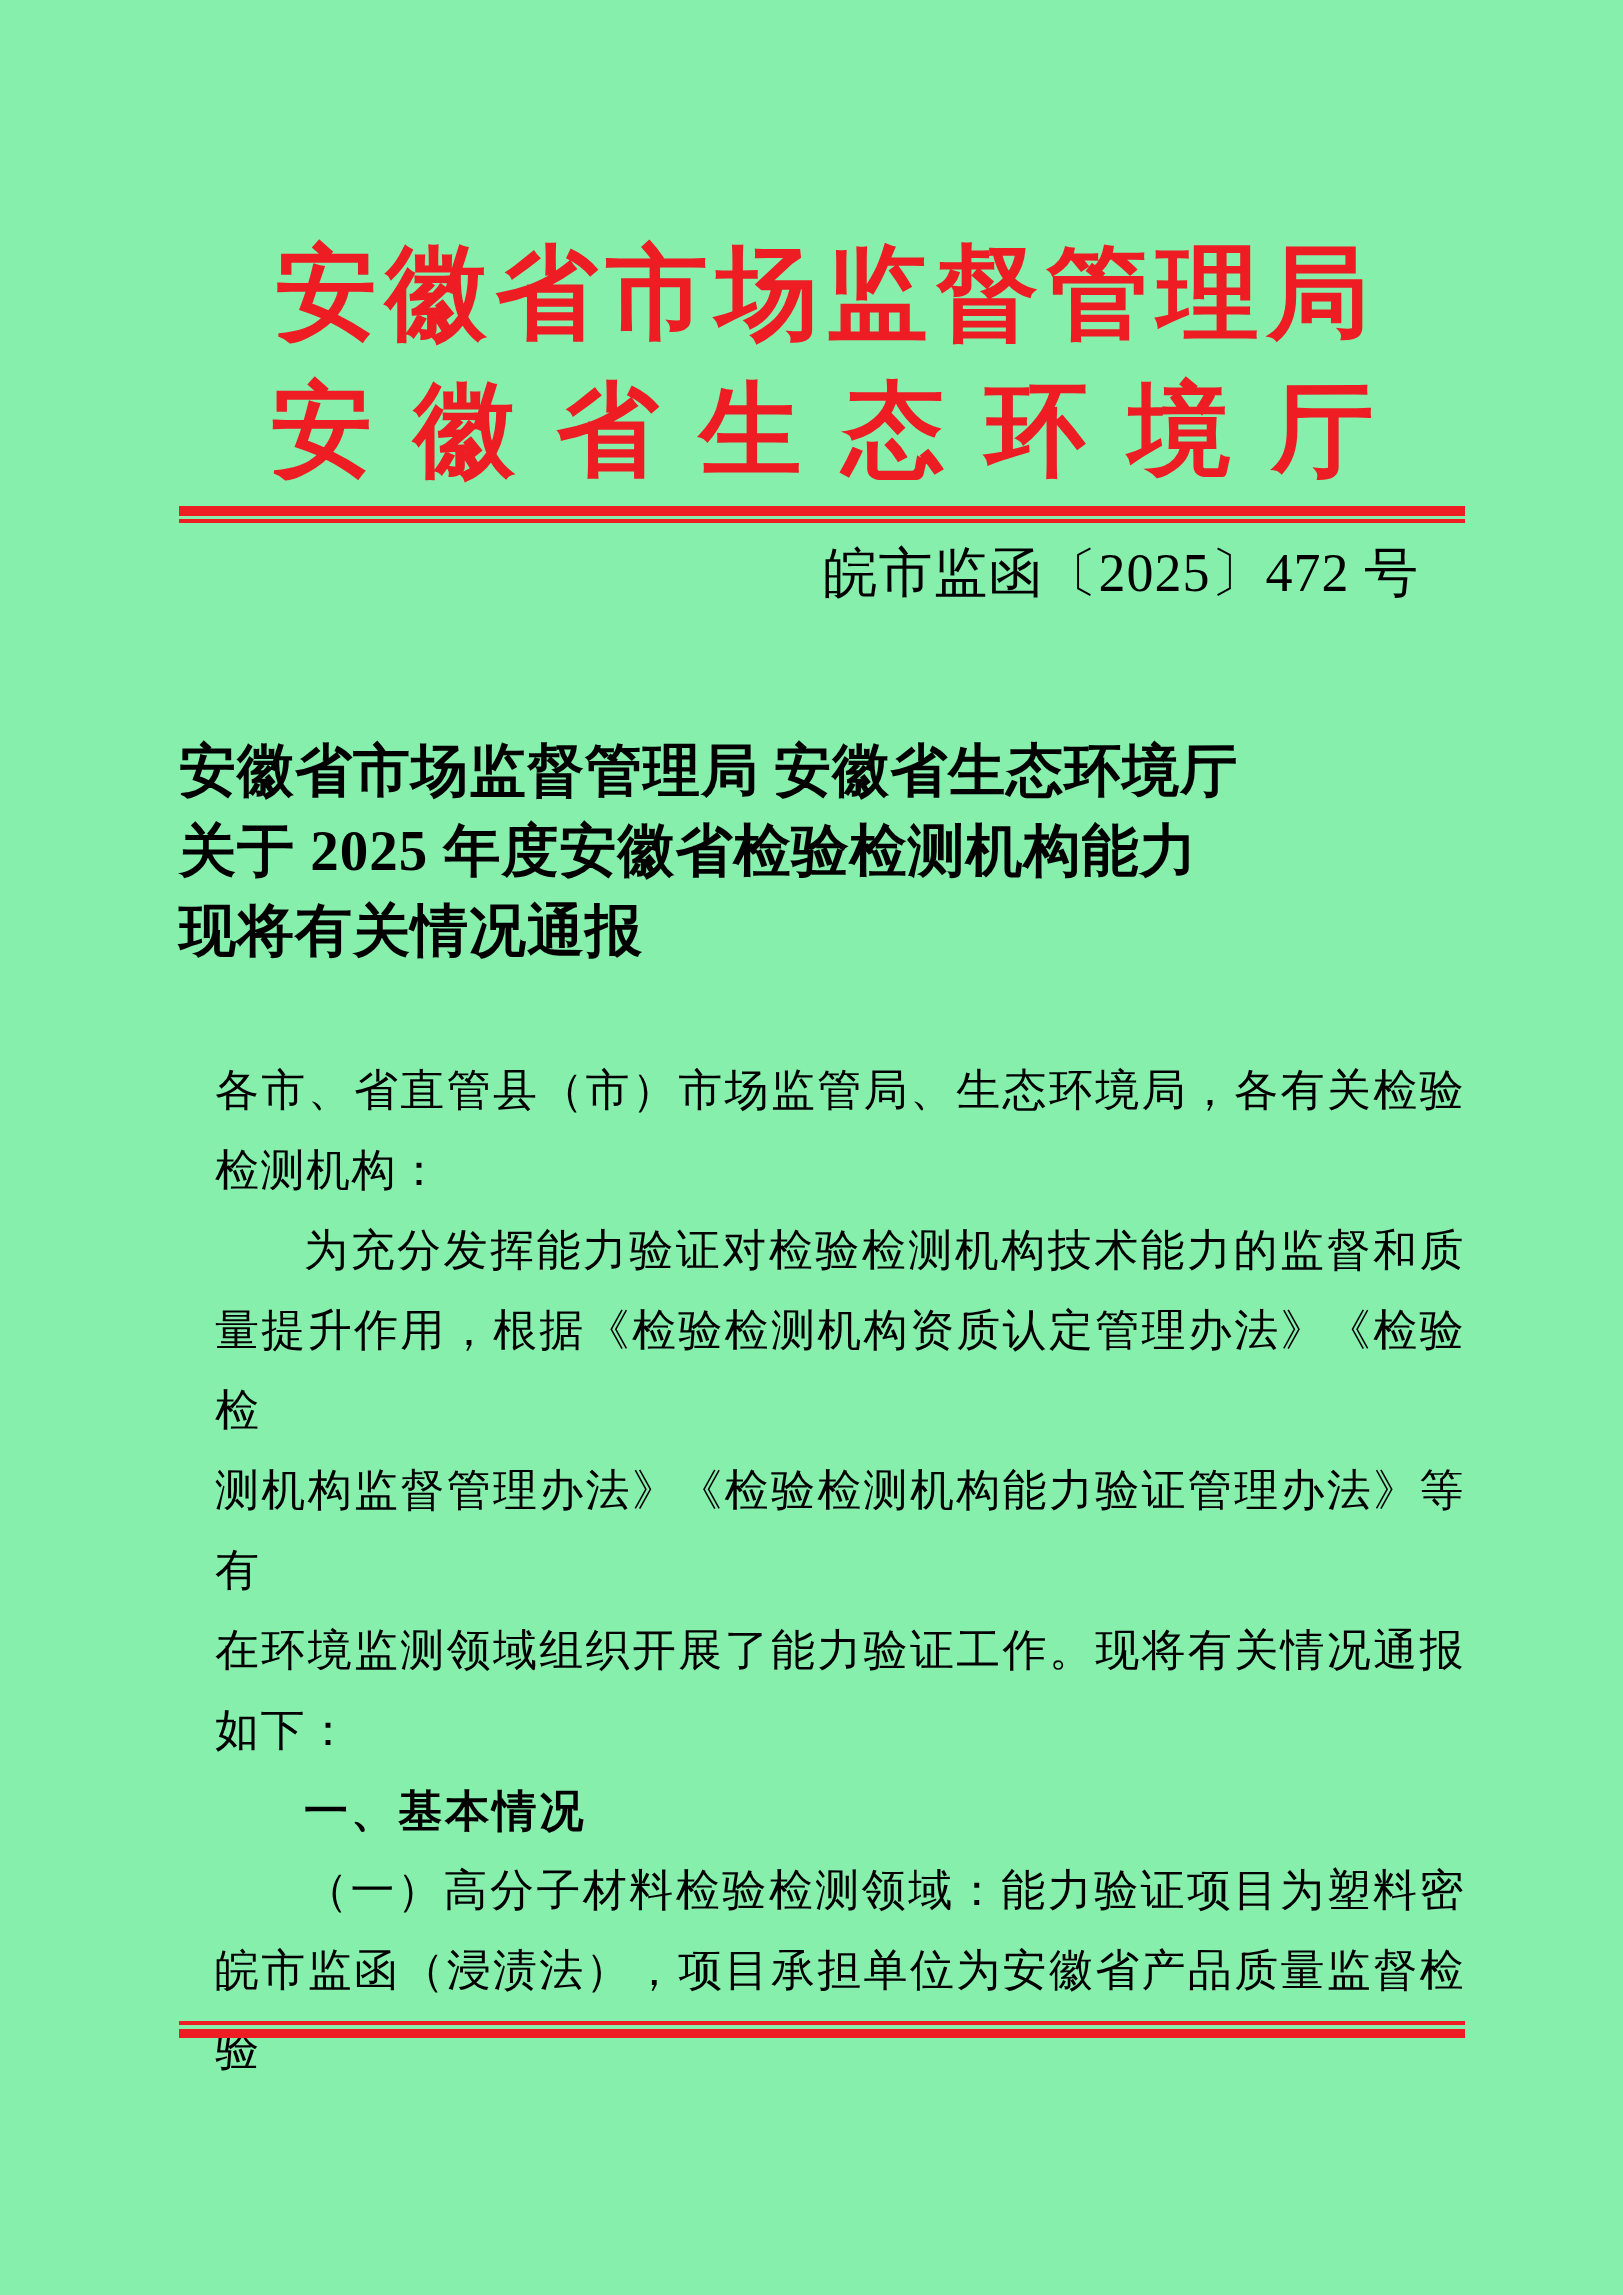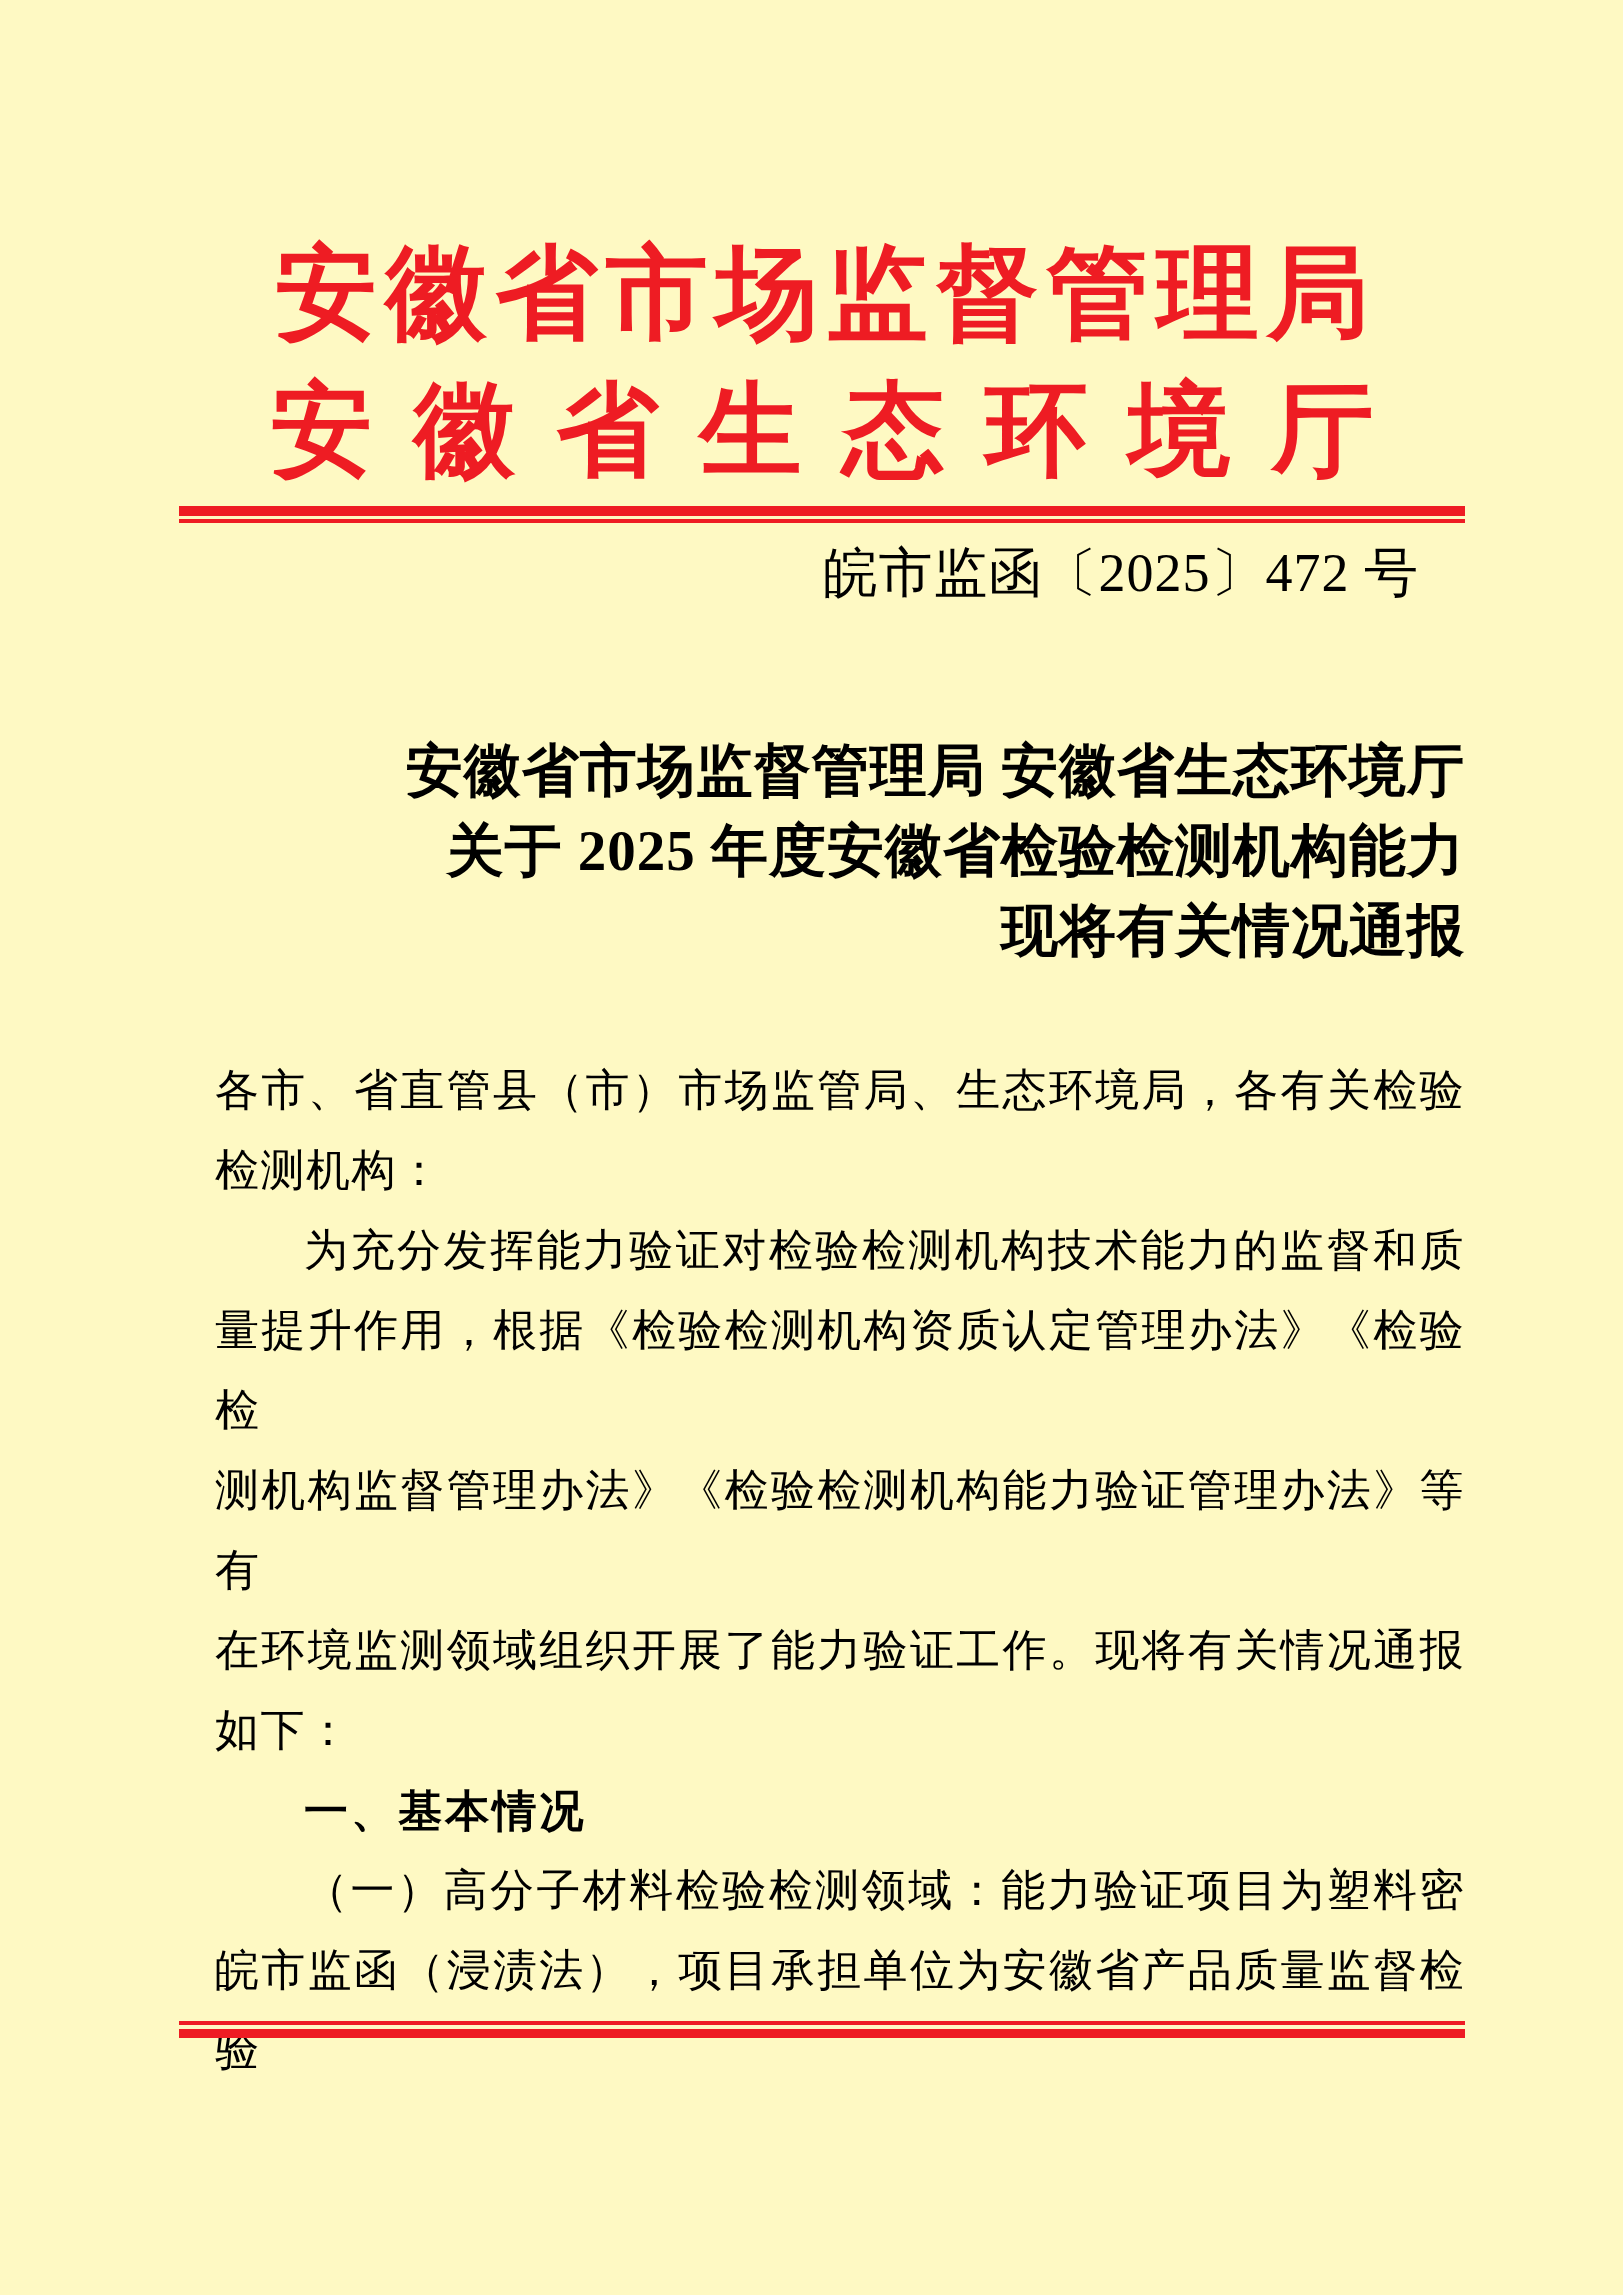--- a/index.html
+++ b/index.html
@@ -10,21 +10,21 @@
     color: #000000;
     font-family: "Liberation Serif", "DejaVu Serif", serif;
     overflow: hidden;
   }
   .page {
     position: relative;
     box-sizing: border-box;
     width: 1623px;
     height: 2295px;
     padding: 225px 158px 12px 179px;
-    background: #fef9c3;
+    background: #86efac;
   }
   
   .issuer-line {
     color: #ee1c23;
     font-weight: 700;
     text-align: center;
     white-space: nowrap;
     line-height: 137px;
   }
   .issuer-line.first {
@@ -59,21 +59,21 @@
     font-size: 54px;
     line-height: 56px;
     text-align: right;
     padding-right: 46px;
     letter-spacing: 1px;
   }
 
   
   .title-block {
     margin-top: 130px;
-    text-align: right;
+    text-align: left;
     font-weight: 700;
     font-size: 57px;
     line-height: 80px;
     letter-spacing: 1px;
   }
 
   
   .body-block {
     margin-top: 80px;
     font-size: 44px;

